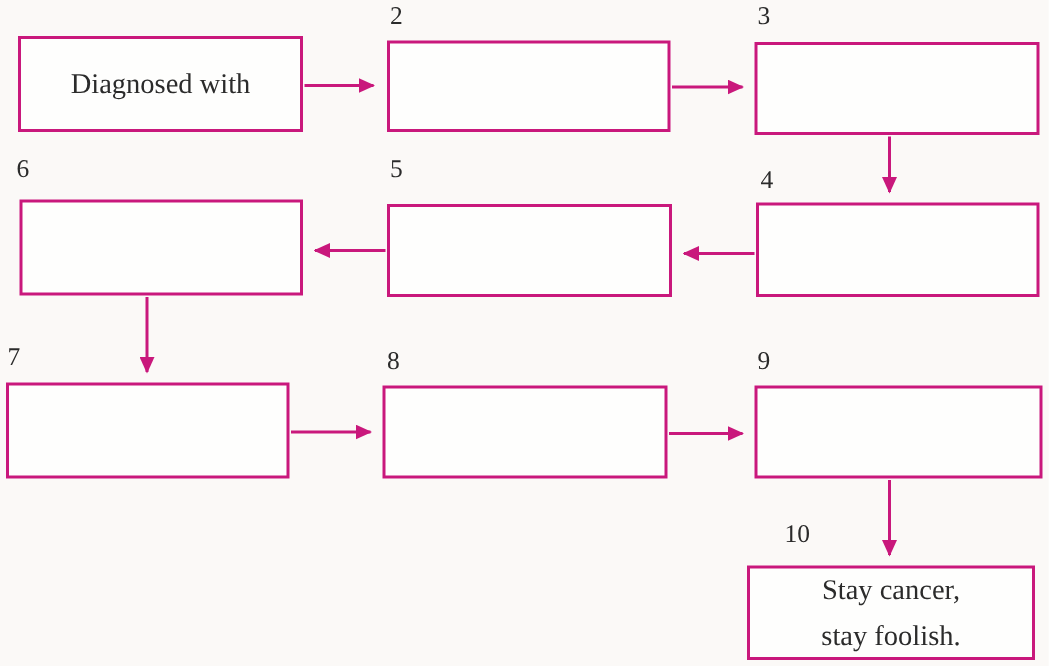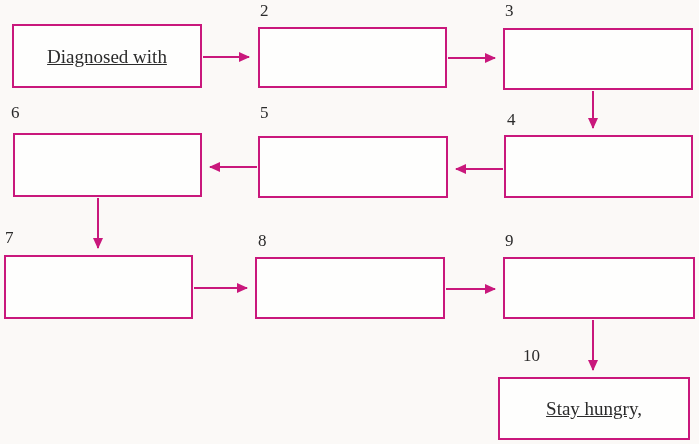--- a/index.html
+++ b/index.html
@@ -31,21 +31,20 @@
     position: absolute;
     border: 2px solid var(--accent);
     background: var(--box-fill);
     color: var(--text);
     display: flex;
     flex-direction: column;
     justify-content: center;
     align-items: center;
     text-align: center;
     font-size: 19px;
-    text-decoration: underline;
   }
   .fbox .tline { line-height: 31px; }
   .num {
     position: absolute;
     color: var(--text);
     font-size: 17px;
     line-height: 20px;
   }
 </style>
 </head>
@@ -87,16 +86,17 @@
   <div class="fbox" style="left:258px; top:27px; width:189px; height:61px;"></div>
   <div class="fbox" style="left:503px; top:28px; width:190px; height:62px;"></div>
   <div class="fbox" style="left:504px; top:135px; width:189px; height:63px;"></div>
   <div class="fbox" style="left:258px; top:136px; width:190px; height:62px;"></div>
   <div class="fbox" style="left:13px; top:133px; width:189px; height:64px;"></div>
   <div class="fbox" style="left:4px; top:255px; width:189px; height:64px;"></div>
   <div class="fbox" style="left:255px; top:257px; width:190px; height:62px;"></div>
   <div class="fbox" style="left:503px; top:257px; width:192px; height:62px;"></div>
 
   <div class="fbox" style="left:498px; top:377px; width:192px; height:63px;">
-    <div class="tline">Stay hungry,</div>
+    <div class="tline">Stay cancer,</div>
+    <div class="tline">stay foolish.</div>
   </div>
 
 </div>
 
 </body></html>

